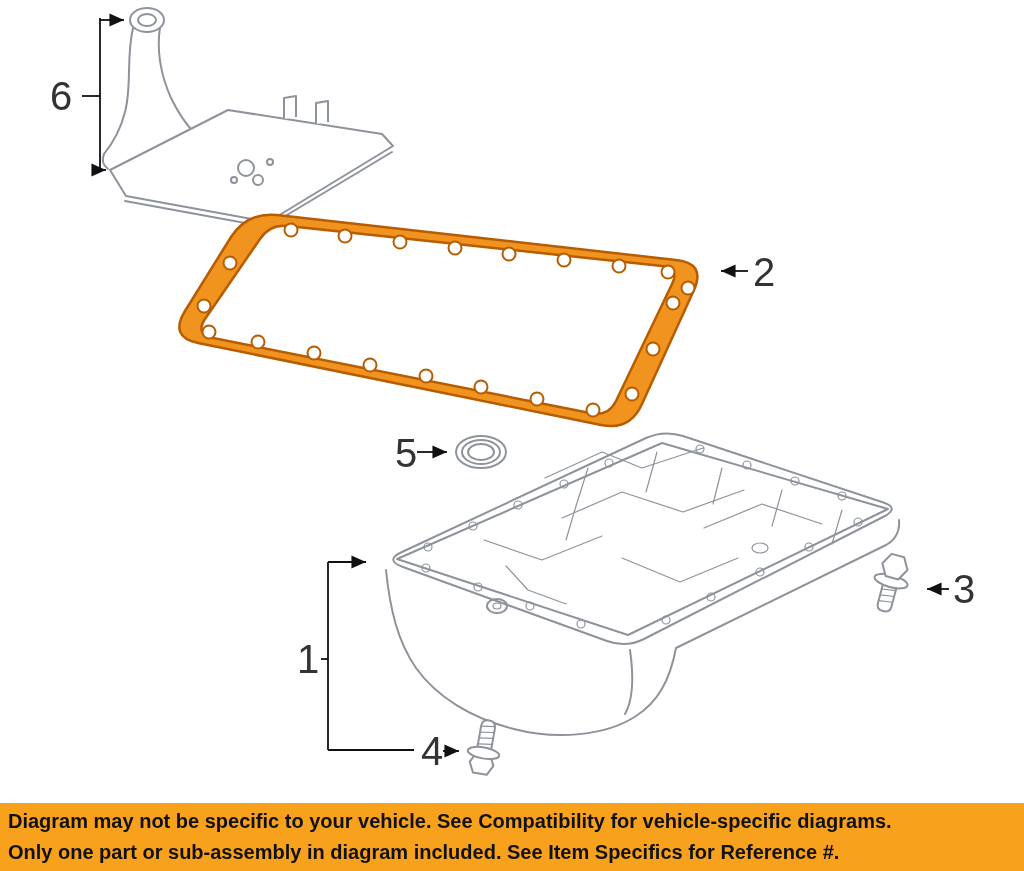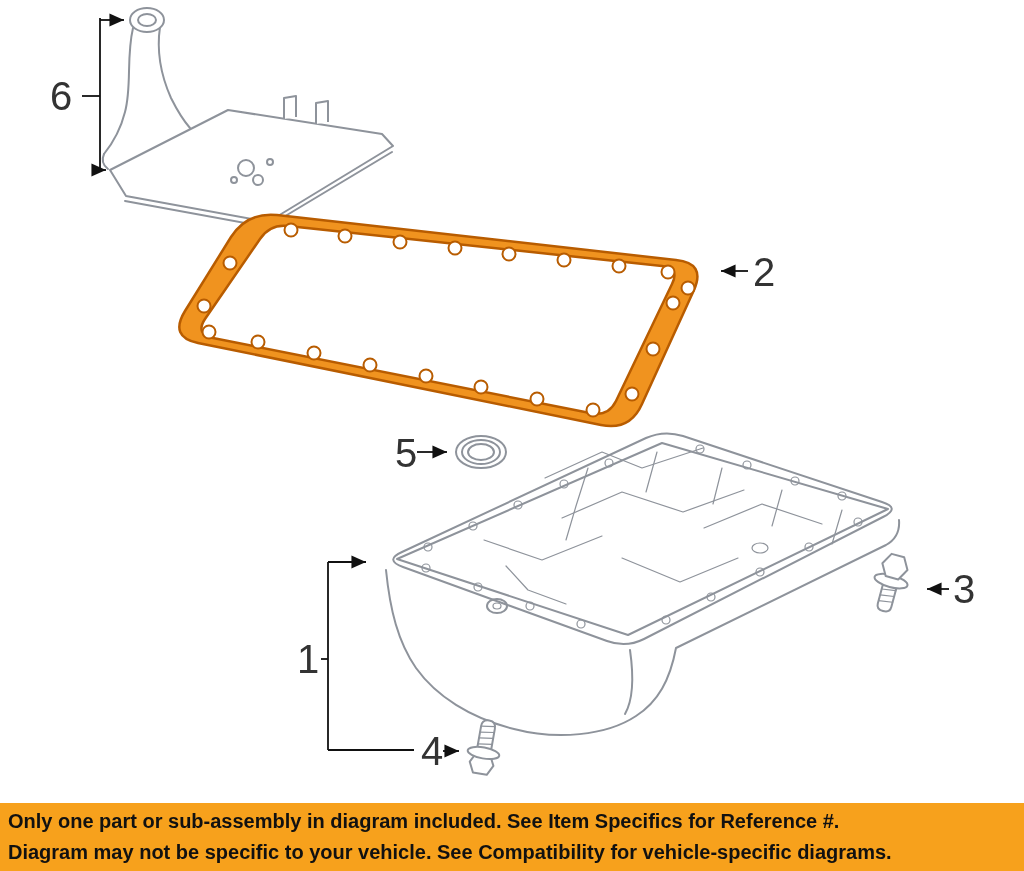--- a/index.html
+++ b/index.html
@@ -181,17 +181,17 @@
 
     <text class="label-text" x="50" y="110">6</text>
     <text class="label-text" x="753" y="286">2</text>
     <text class="label-text" x="395" y="467">5</text>
     <text class="label-text" x="297" y="673">1</text>
     <text class="label-text" x="953" y="603">3</text>
     <text class="label-text" x="421" y="765">4</text>
   </svg>
 
   <div class="banner">
+    <div>Diagram may not be specific to your vehicle. See Compatibility for vehicle-specific diagrams.</div>
     <div>Only one part or sub-assembly in diagram included. See Item Specifics for Reference #.</div>
-    <div>Diagram may not be specific to your vehicle. See Compatibility for vehicle-specific diagrams.</div>
   </div>
 
 </div>
 
 </body></html>

